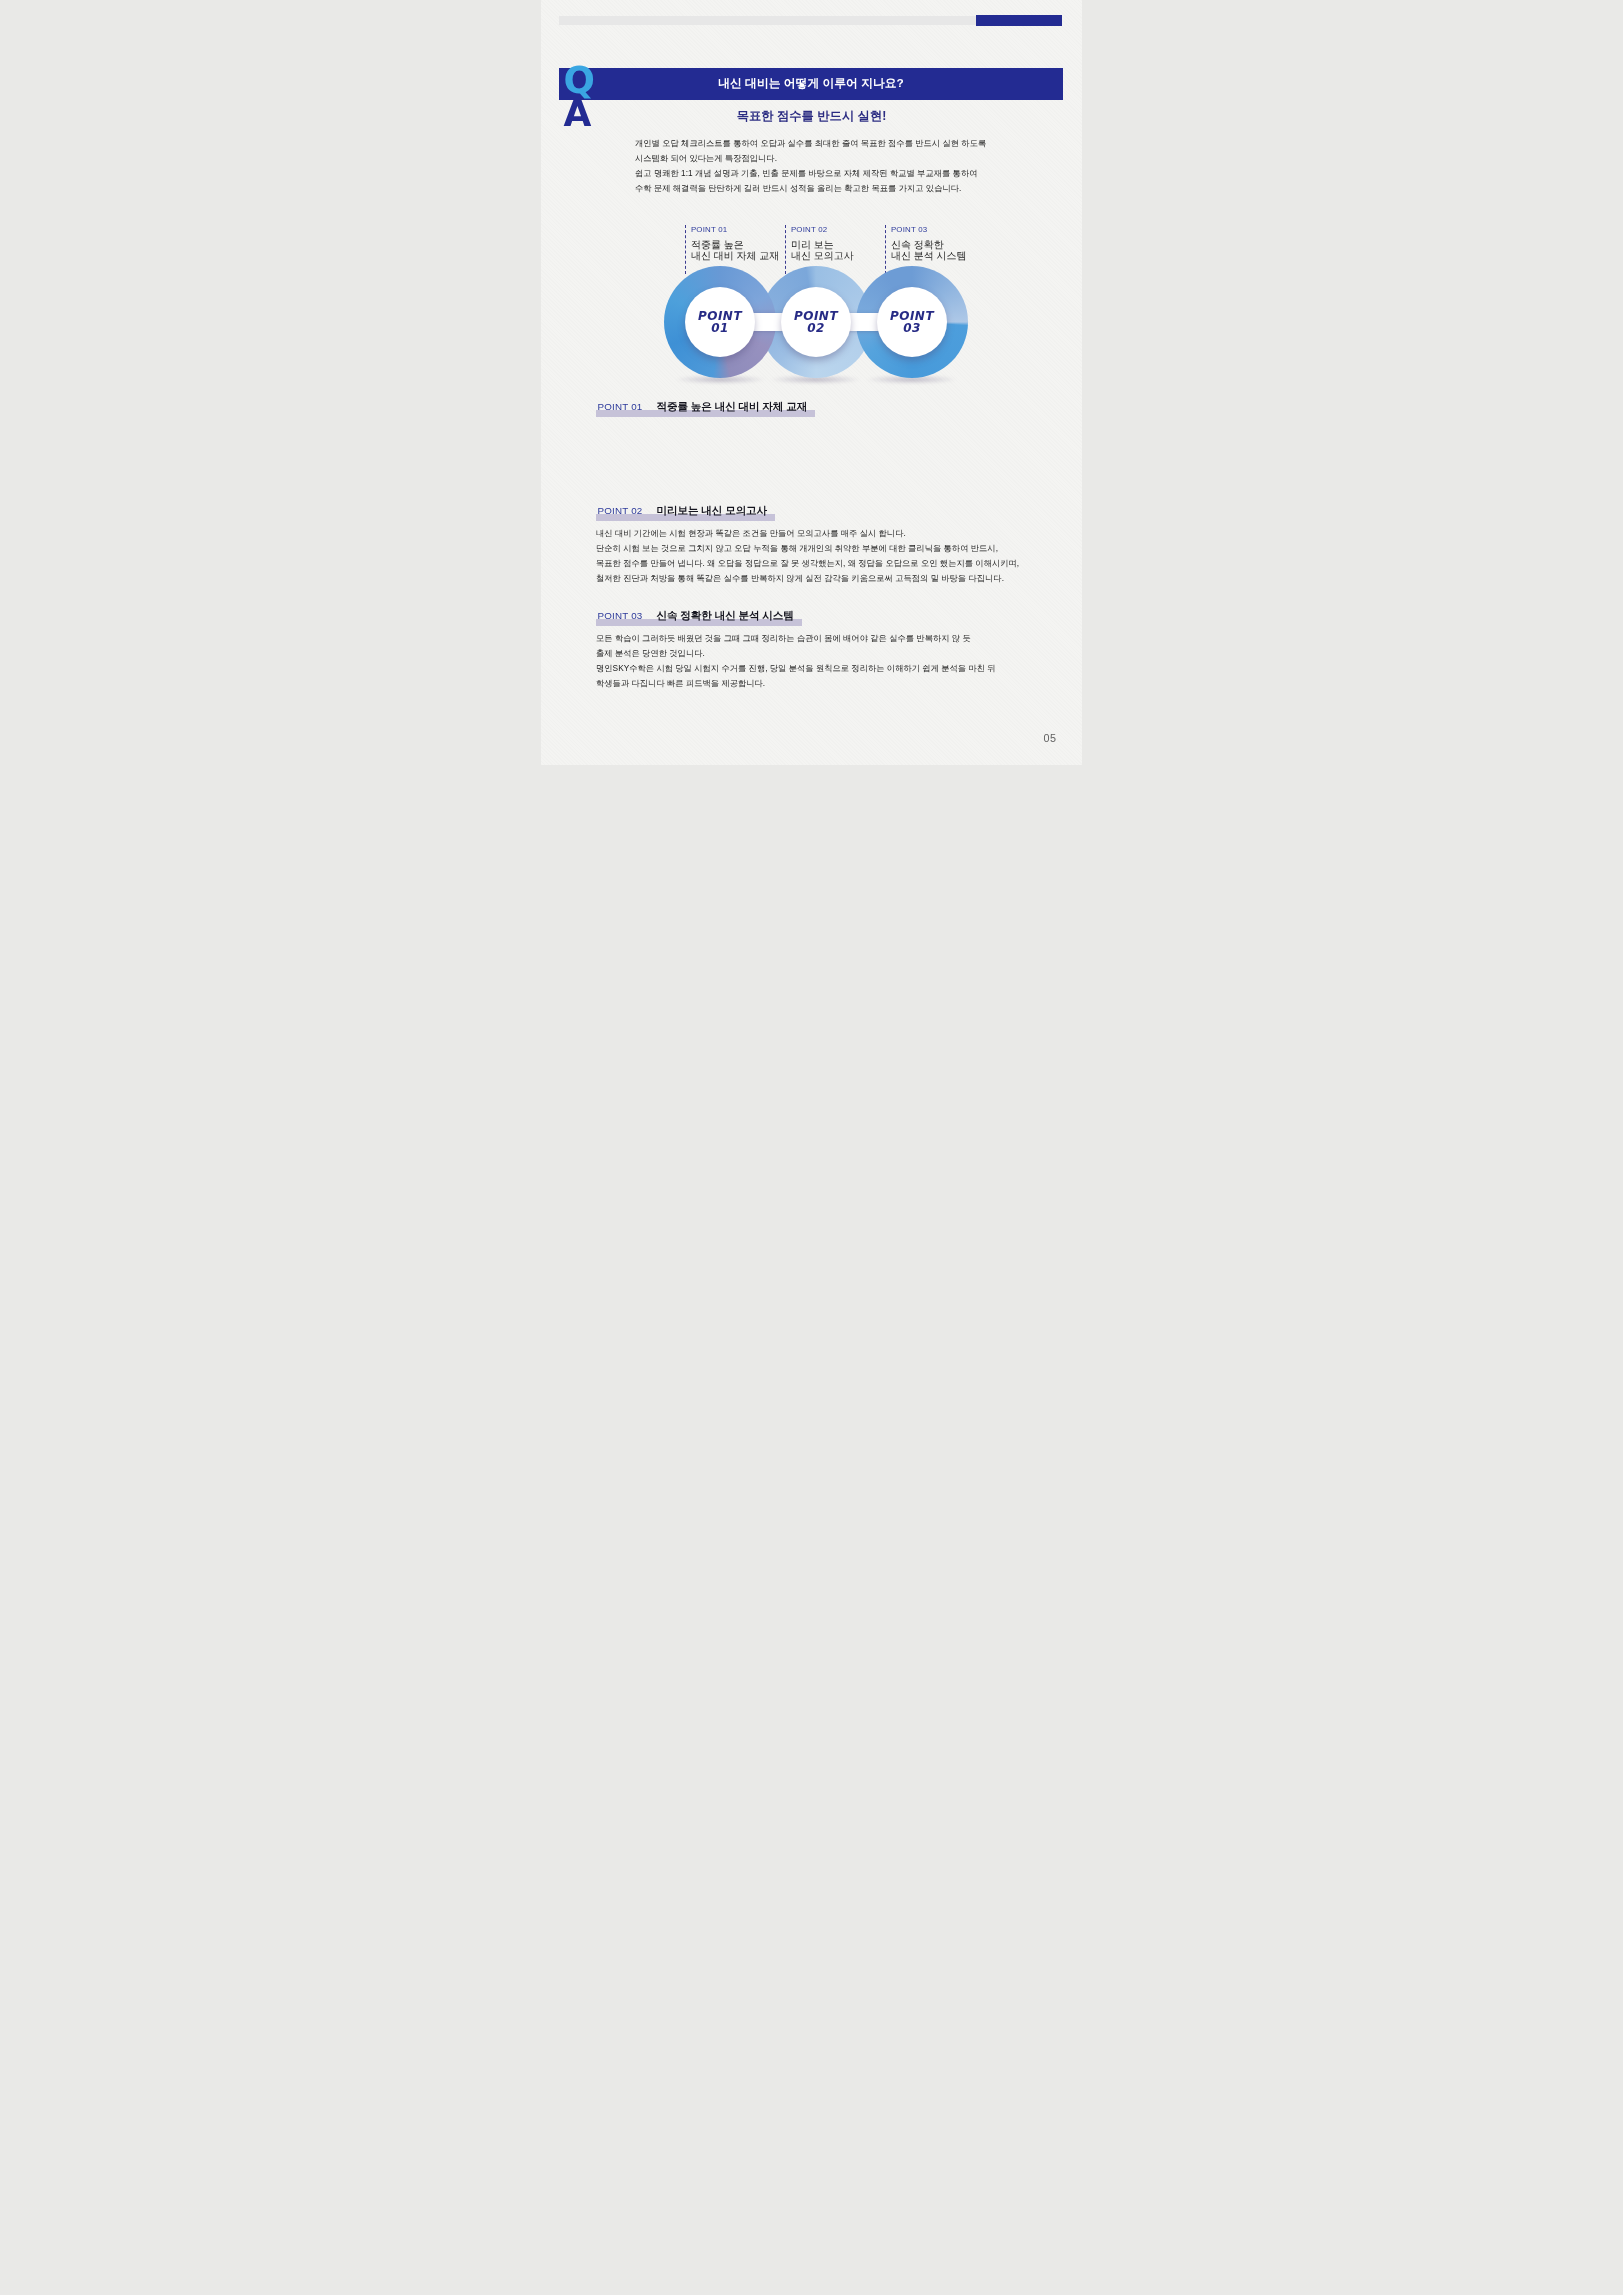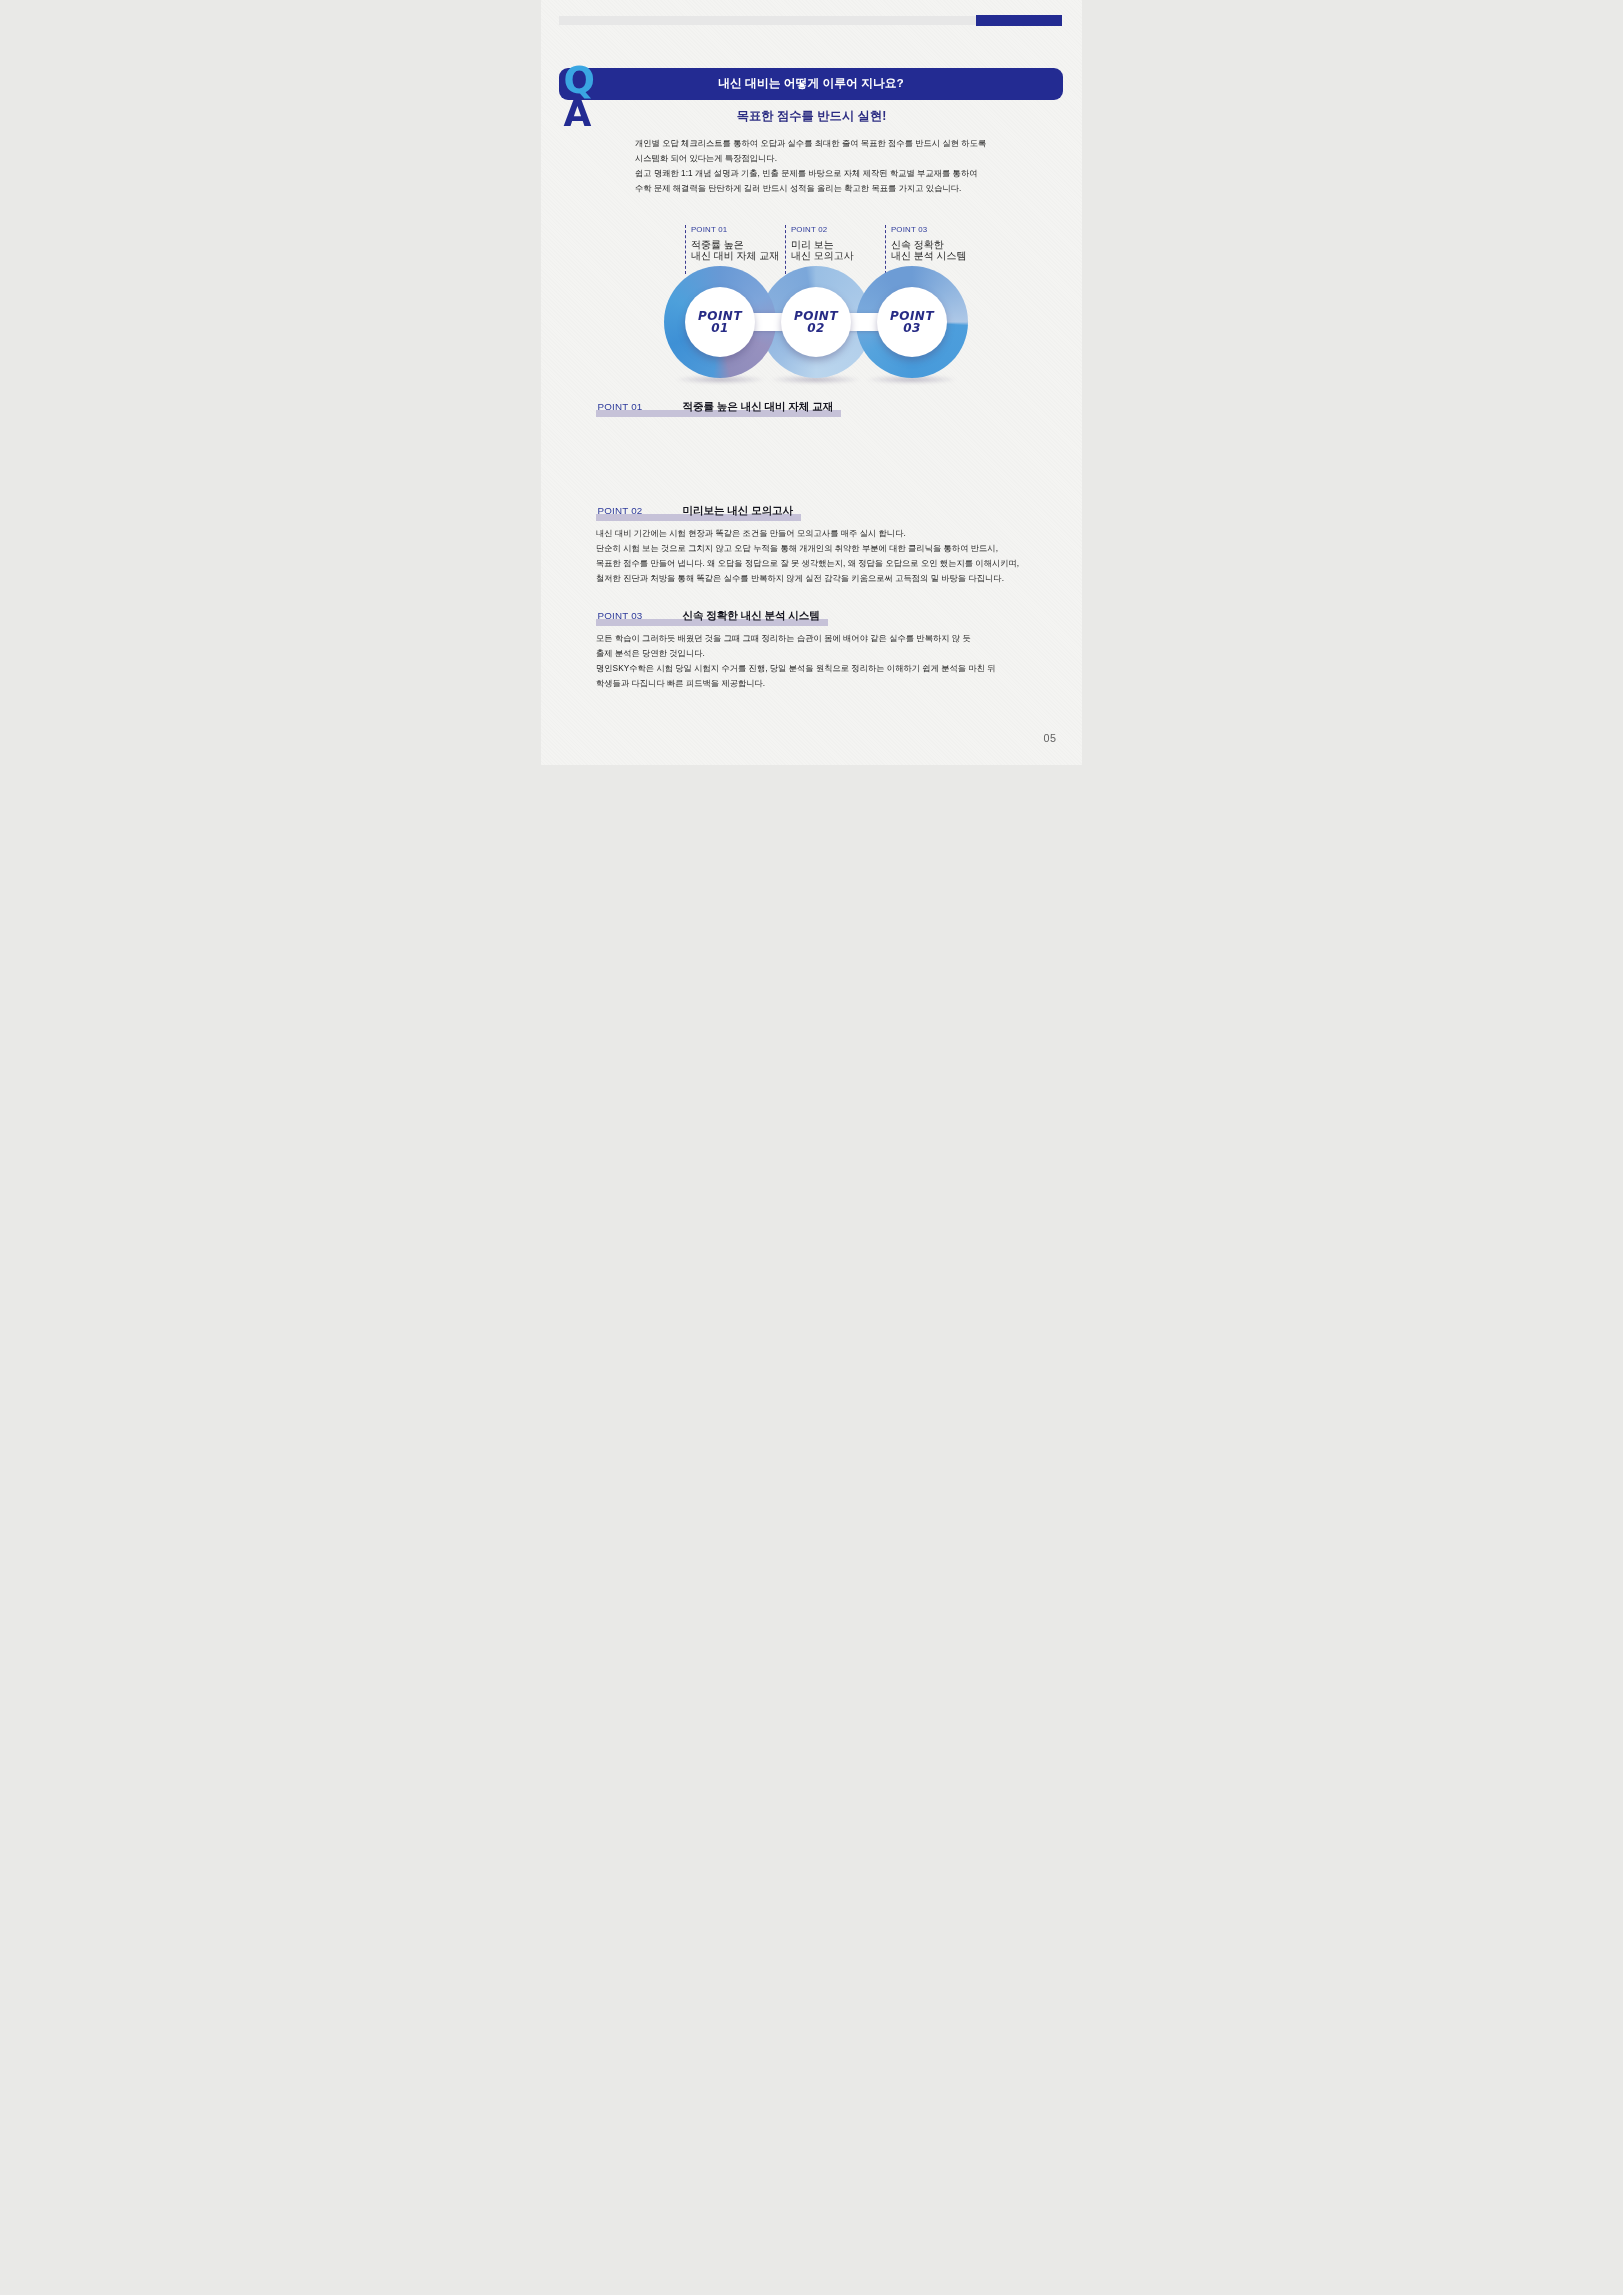--- a/index.html
+++ b/index.html
@@ -15,21 +15,21 @@
     position:relative; width:541px; height:765px; margin:0 auto;
     background:var(--page-bg);
     background-image:repeating-linear-gradient(45deg, rgba(0,0,0,.012) 0 1px, transparent 1px 2.5px);
     overflow:hidden;
   }
   
   .topbar-gray{position:absolute;left:18px;top:16px;width:417px;height:9.3px;background:var(--topbar-gray);}
   .topbar-navy{position:absolute;left:435px;top:15px;width:86px;height:10.8px;background:var(--navy);}
   
   .q-band{position:absolute;left:18px;top:68px;width:504px;height:32px;background:var(--navy);
-          display:flex;align-items:center;justify-content:center;border-radius:9px;}
+          display:flex;align-items:center;justify-content:center;}
   .q-title{font-size:11.8px;font-weight:700;color:#ffffff;letter-spacing:0;}
   .q-letter{position:absolute;left:22.6px;top:64px;font-size:37px;line-height:34px;font-weight:800;
             color:var(--q-blue);z-index:2;font-family:"DejaVu Sans",sans-serif;}
   .a-letter{position:absolute;left:22.6px;top:96px;font-size:36px;line-height:35px;font-weight:800;
             color:var(--navy);font-family:"DejaVu Sans",sans-serif;}
   .subtitle{position:absolute;left:59px;right:59px;top:108px;text-align:center;
             font-size:12.3px;font-weight:700;color:var(--subtitle-navy);}
   
   .intro{position:absolute;left:94px;top:136px;}
   .body-line{font-size:8.3px;line-height:15px;color:var(--body-text);white-space:nowrap;}
@@ -64,21 +64,21 @@
   .circle-1{left:144px}.circle-2{left:240px}.circle-3{left:336px}
   .circle-text{font-family:"DejaVu Sans",sans-serif;font-style:italic;font-weight:700;
                font-size:12px;line-height:12.3px;color:var(--circle-text);letter-spacing:0.5px;}
   
   .section{position:absolute;left:55px;}
   .section-1{top:400px}.section-2{top:504px}.section-3{top:609px}
   .sec-head{white-space:nowrap;}
   .sec-head-inner{display:inline-block;padding:0 7.9px 3.4px 1.5px;
       background:linear-gradient(to bottom, rgba(0,0,0,0) 56%, var(--highlight) 56%);}
   .sec-label{font-size:9.8px;font-weight:400;color:var(--heading-blue);letter-spacing:0.2px;margin-right:11.8px;}
-  .sec-title{font-size:10.6px;font-weight:700;color:var(--heading-dark);letter-spacing:-0.1px;margin-left:26px;}
+  .sec-title{font-size:10.6px;font-weight:700;color:var(--heading-dark);letter-spacing:-0.1px;}
   .sec-body{margin-top:4.4px;}
   
   .page-num{position:absolute;right:25.5px;top:732px;font-size:10.8px;font-weight:400;
             color:var(--page-number-gray);letter-spacing:0.5px;}
 </style>
 </head>
 <body>
 
 <div class="page">
 

